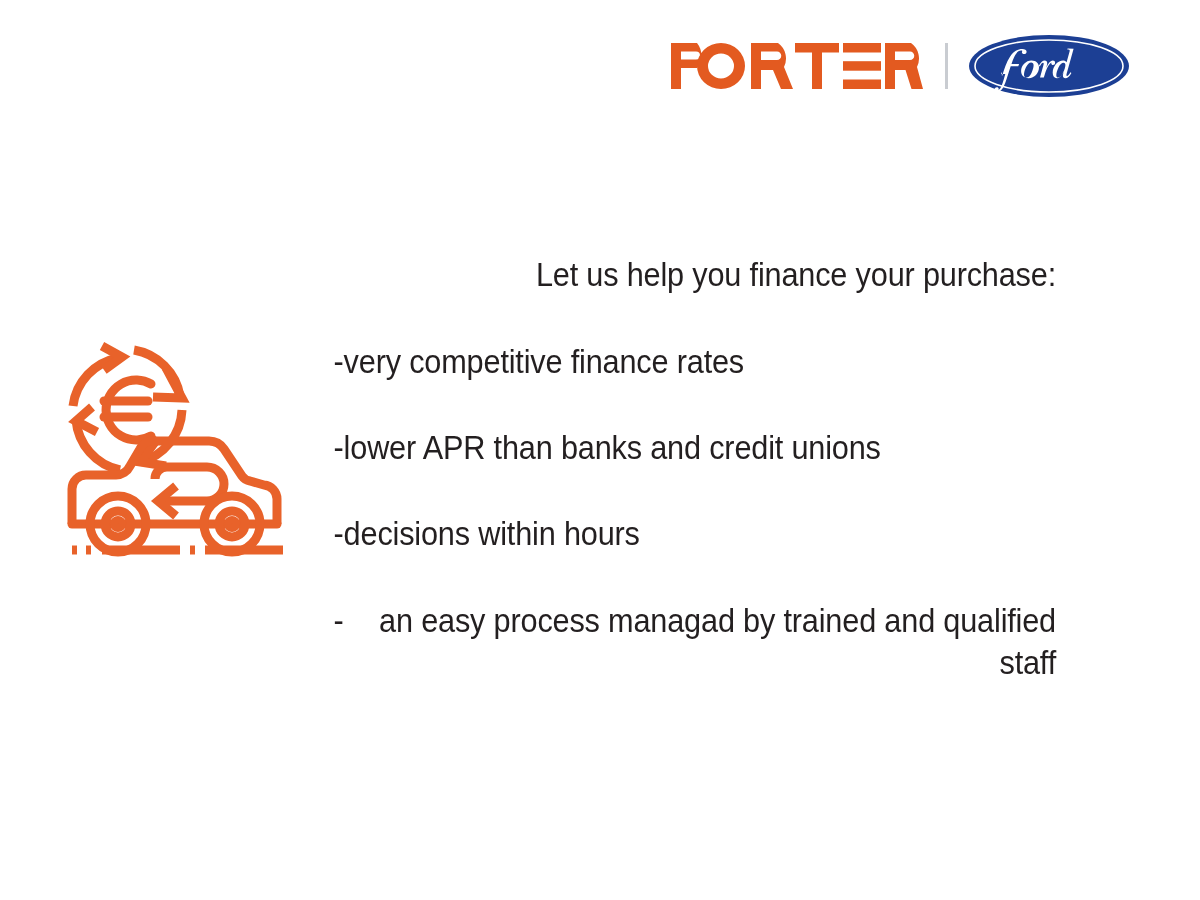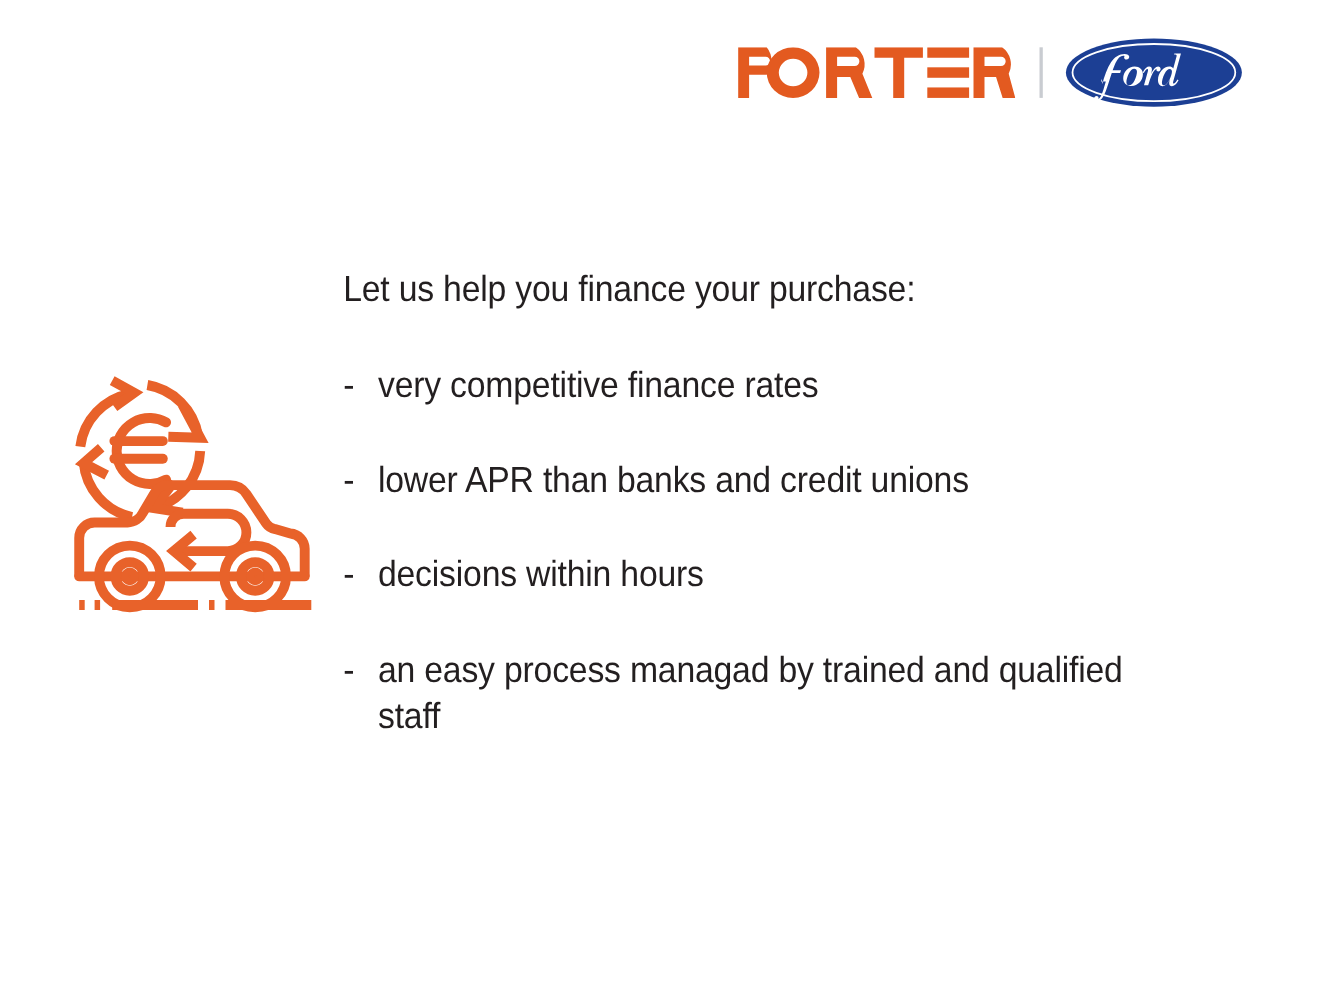--- a/index.html
+++ b/index.html
@@ -65,22 +65,23 @@
     left: 58px;
     top: 88px;
     width: 236px;
     height: 238px;
   }
   .finance-icon svg { display: block; width: 100%; height: 100%; }
 
   .copy-block {
     position: absolute;
     left: 312px;
-    top: 4px;
+    top: 16px;
     width: 800px;
+    text-align: right;
   }
 
   .headline {
     font-size: 33px;
     font-weight: 400;
     line-height: 1.18;
     letter-spacing: -0.2px;
     color: #231f20;
     margin: 0 0 46px 0;
     transform: scaleX(0.93);

